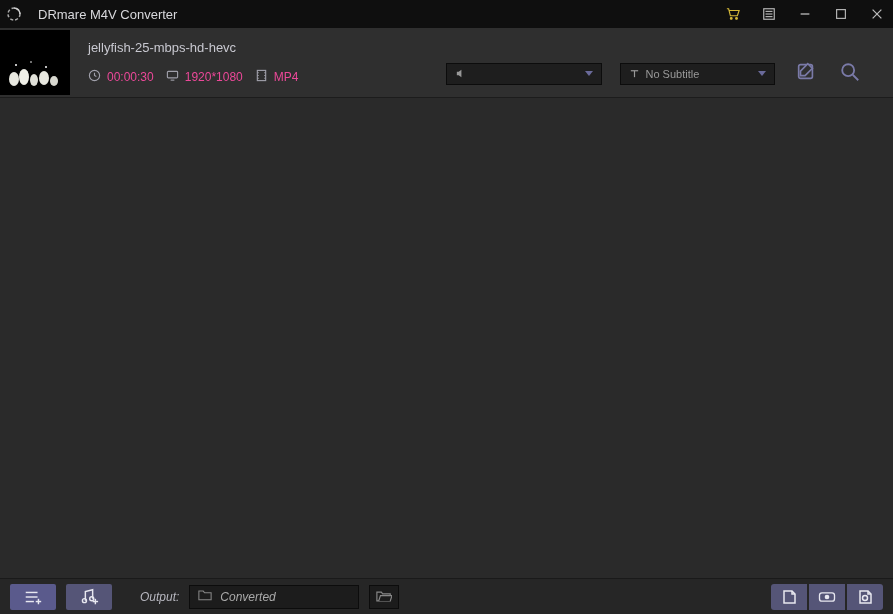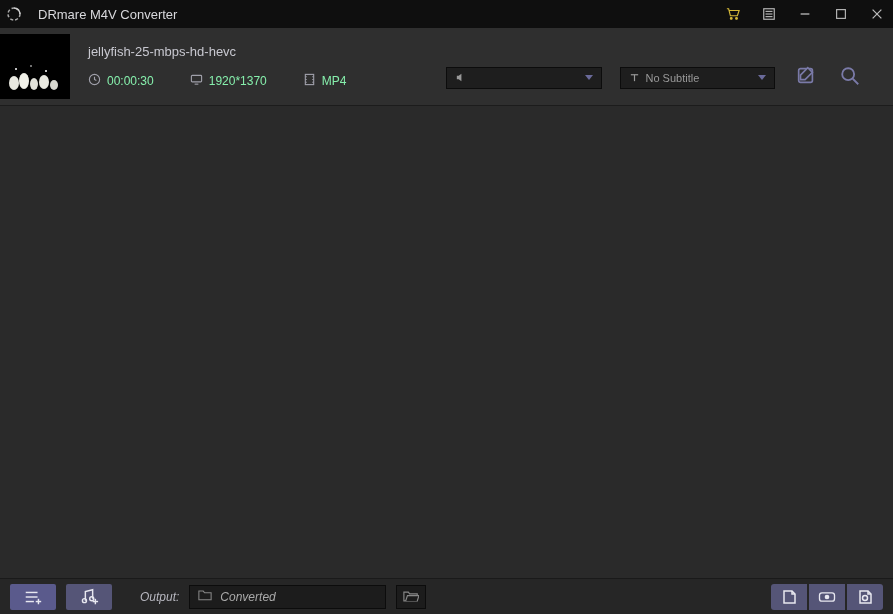--- a/index.html
+++ b/index.html
@@ -36,21 +36,21 @@
 .titlebar .spacer { flex: 1; }
 .titlebar .win-btn {
   width: 20px; height: 20px;
   display: flex; align-items: center; justify-content: center;
   cursor: pointer;
 }
 .titlebar .win-btn svg { width: 14px; height: 14px; }
 
 
 .file-row {
-  height: 78px;
+  height: 70px;
   background: #2f2f2f;
   display: flex;
   align-items: center;
   padding: 0 20px 0 0;
   gap: 18px;
   border-bottom: 1px solid #1c1c1c;
 }
 .thumb {
   width: 70px; height: 65px;
   background: #000;
@@ -67,22 +67,22 @@
   flex-direction: column;
   gap: 14px;
   flex: 0 0 340px;
 }
 .file-title {
   color: #c8c8d0;
   font-size: 13px;
 }
 .file-meta {
   display: flex;
-  gap: 36px;
-  color: #86efac;
+  gap: 12px;
+  color: #ec4899;
   font-size: 12px;
 }
 .meta-item {
   display: flex;
   align-items: center;
   gap: 6px;
 }
 .meta-item svg { width: 13px; height: 13px; flex-shrink: 0; }
 
 .dropdown {
@@ -147,21 +147,21 @@
 .bb-btn svg { width: 20px; height: 18px; }
 .bb-btn.secondary { background: #555577; }
 
 .output-label {
   margin-left: 18px;
   color: #b8b8c0;
   font-size: 12px;
 }
 .output-path {
   height: 24px;
-  width: 197px;
+  width: 170px;
   background: #1c1c1c;
   border: 1px solid #0c0c0c;
   display: flex;
   align-items: center;
   padding: 0 8px;
   gap: 8px;
   color: #aaa;
   font-size: 12px;
 }
 .output-path svg { width: 14px; height: 12px; flex-shrink: 0; }
@@ -254,21 +254,21 @@
               <circle cx="7" cy="7" r="5.5"></circle>
               <path d="M7 4v3l2 1"></path>
             </svg></span>
         <span>00:00:30</span>
       </span>
       <span class="meta-item">
         <span><svg viewBox="0 0 14 14" fill="none" stroke="#a0a0aa" stroke-width="1.2">
               <rect x="1.5" y="2.5" width="11" height="7" rx="1"></rect>
               <line x1="5" y1="12" x2="9" y2="12"></line>
             </svg></span>
-        <span>1920*1370</span>
+        <span>1920*1080</span>
       </span>
       <span class="meta-item">
         <span><svg viewBox="0 0 14 14" fill="none" stroke="#a0a0aa" stroke-width="1.2">
               <rect x="2.5" y="1.5" width="9" height="11"></rect>
               <line x1="2.5" y1="4" x2="4" y2="4"></line>
               <line x1="2.5" y1="7" x2="4" y2="7"></line>
               <line x1="2.5" y1="10" x2="4" y2="10"></line>
               <line x1="10" y1="4" x2="11.5" y2="4"></line>
               <line x1="10" y1="7" x2="11.5" y2="7"></line>
               <line x1="10" y1="10" x2="11.5" y2="10"></line>

